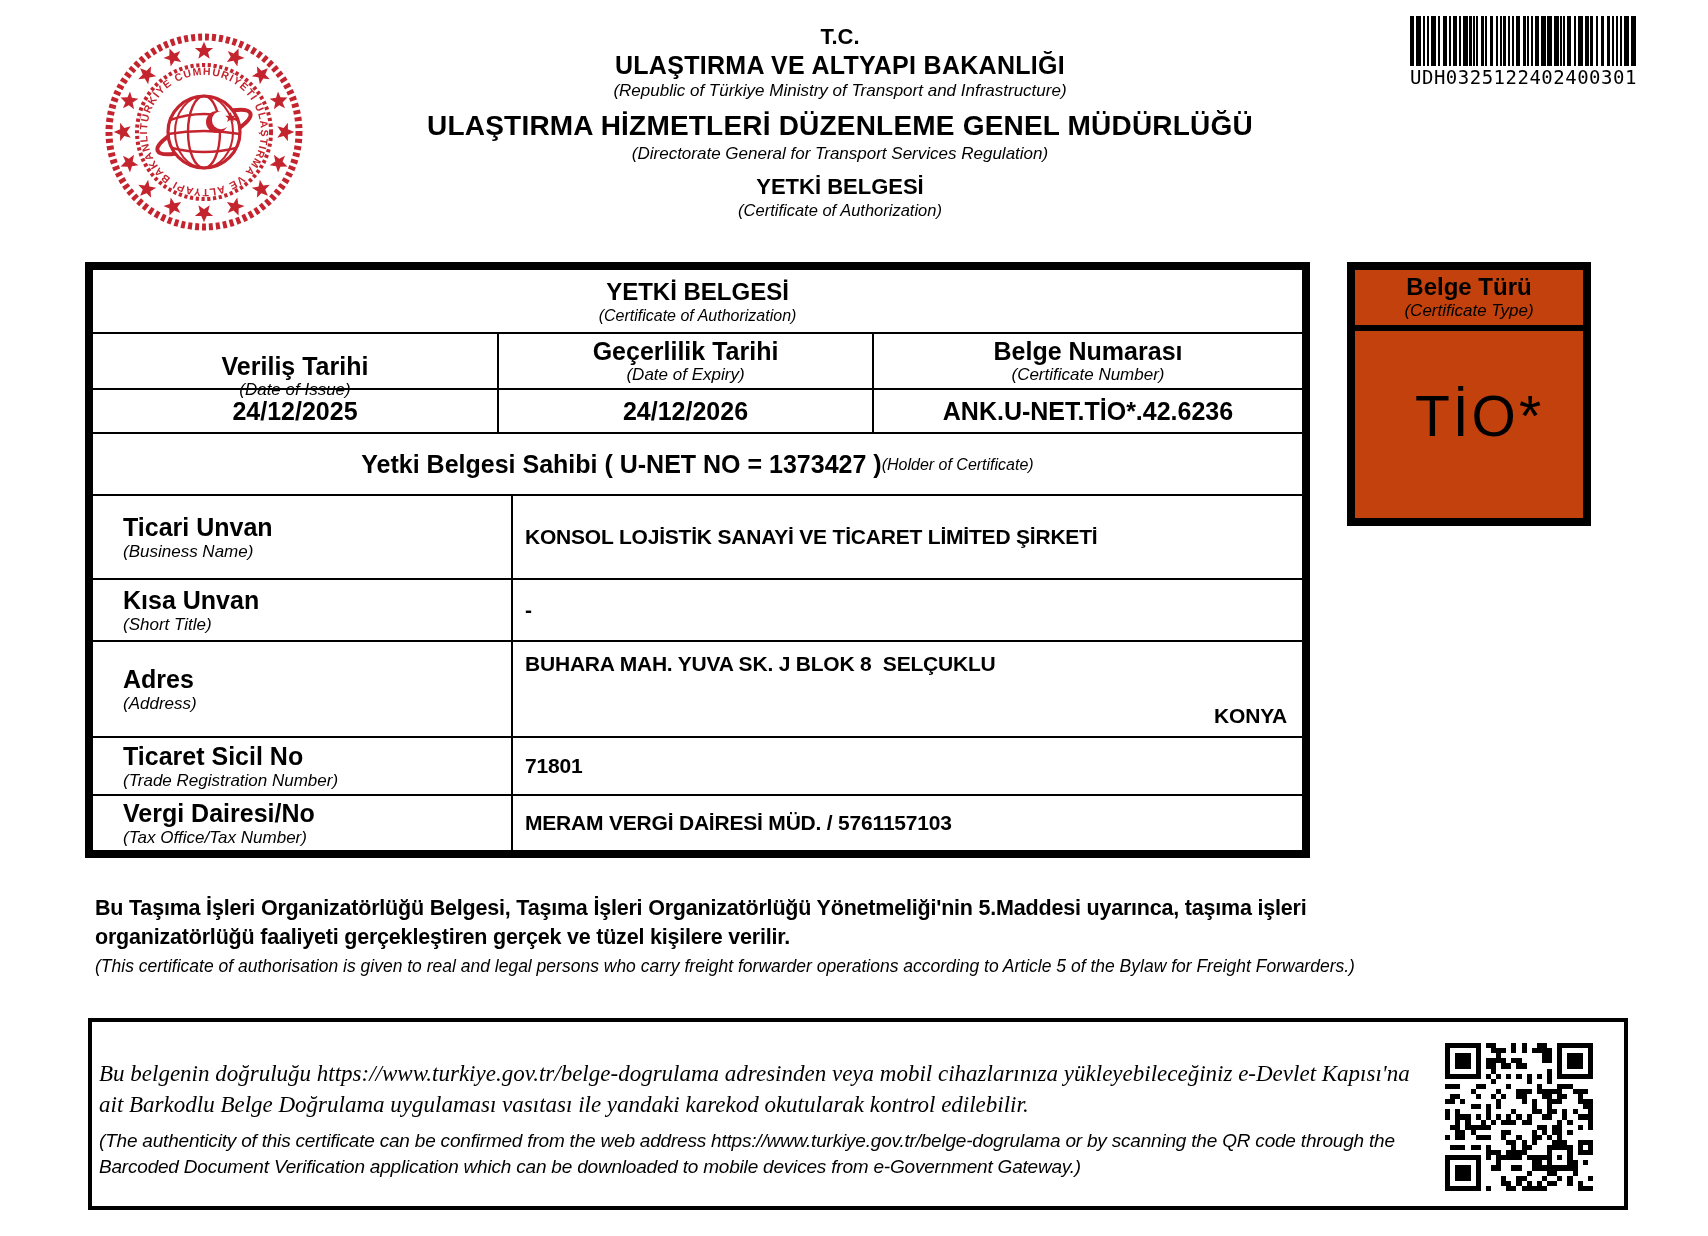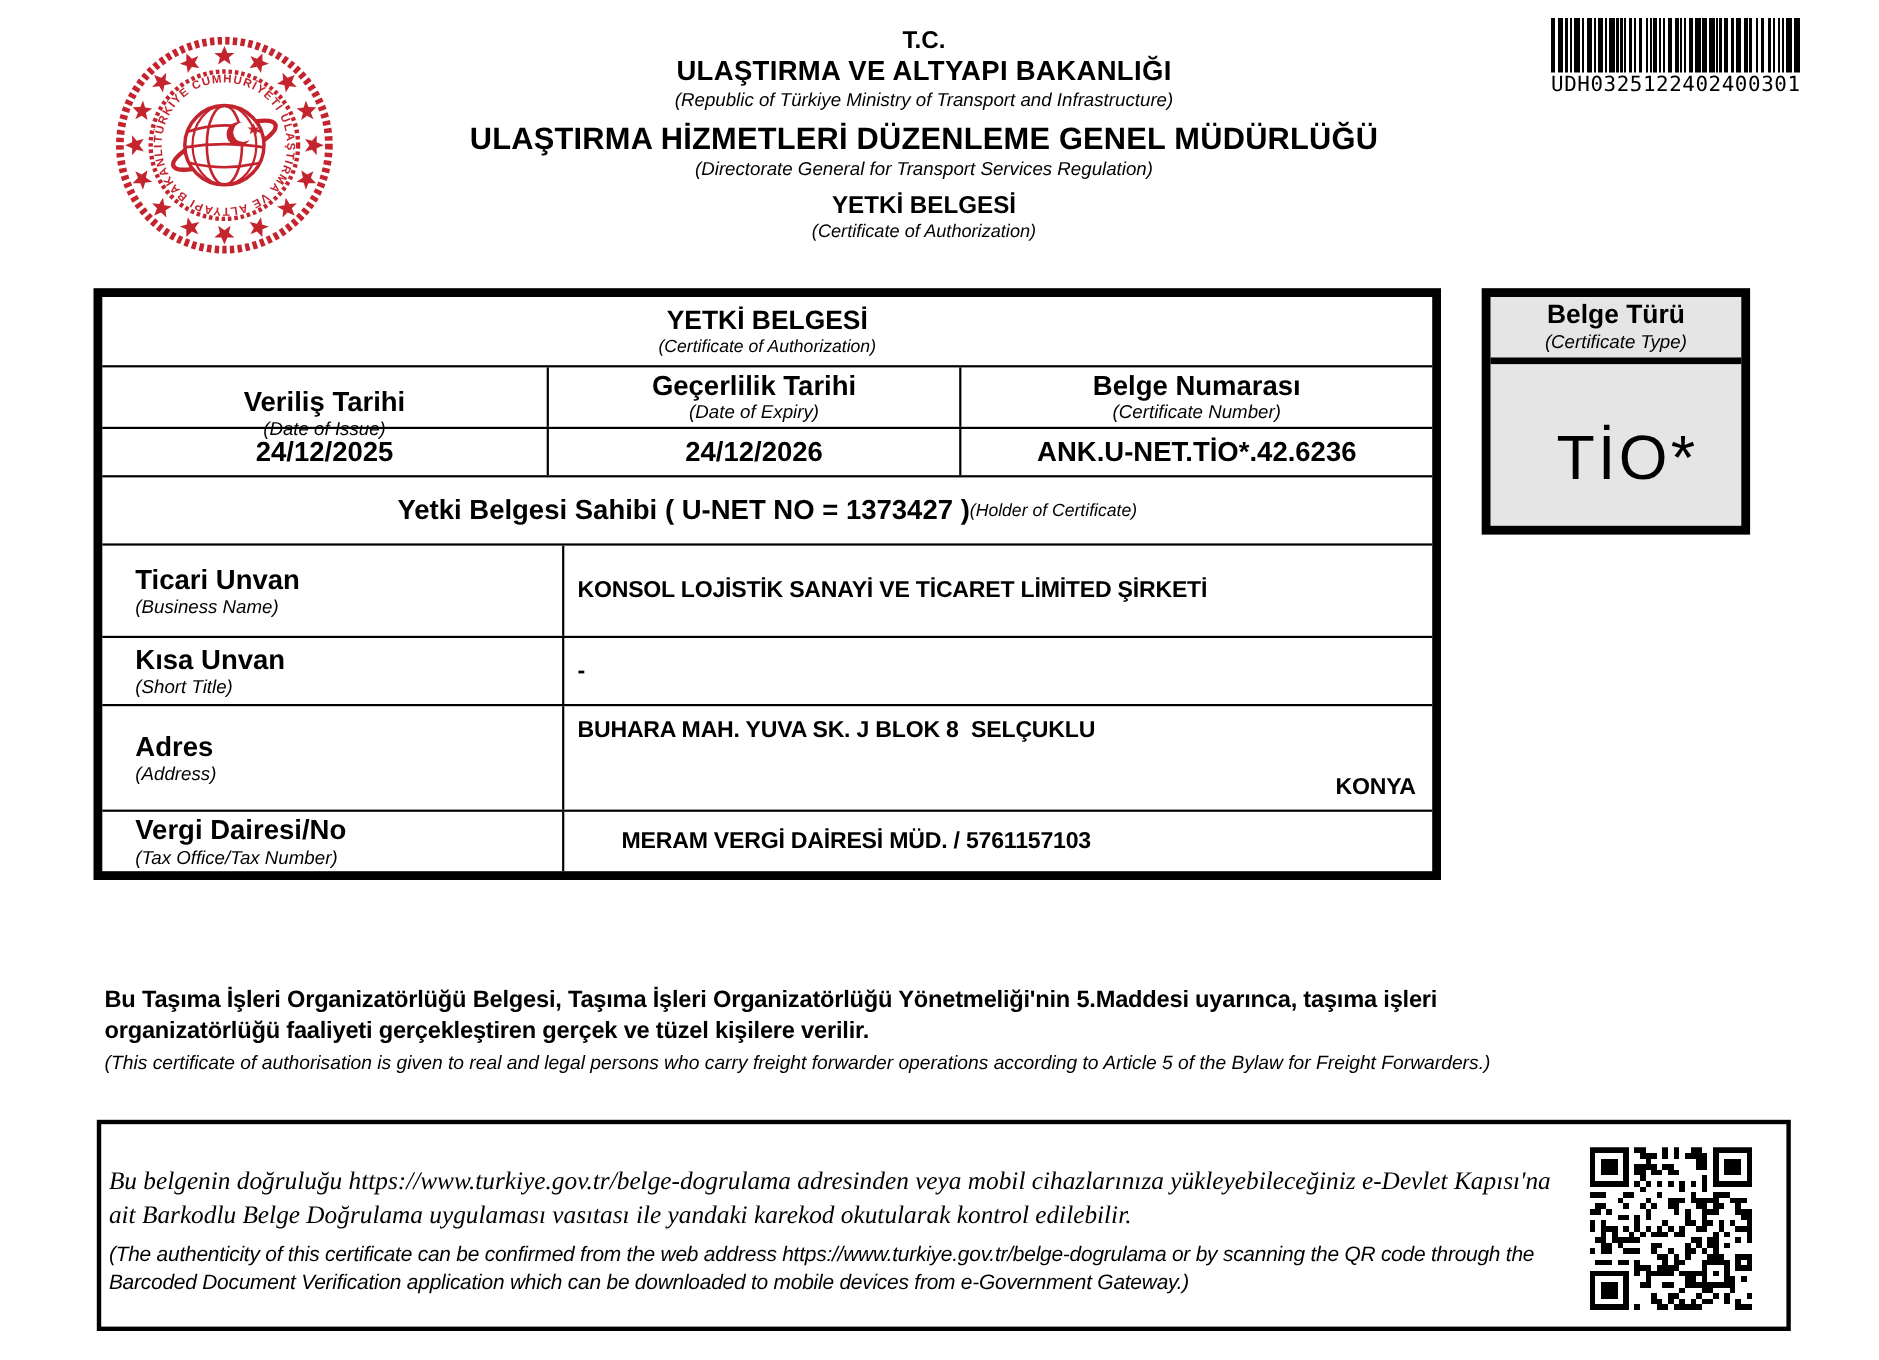--- a/index.html
+++ b/index.html
@@ -54,24 +54,24 @@
   .t-lab{width:404px;border-right:2px solid #000;display:flex;flex-direction:column;justify-content:center;padding-left:14px;box-sizing:border-box;}
   .t-lab .big{font-size:25px;font-weight:bold;line-height:28px;}
   .t-lab .sub{font-size:17px;font-style:italic;line-height:21px;}
   .t-valcell{flex:1;display:flex;flex-direction:column;justify-content:center;padding-left:12px;padding-right:15px;box-sizing:border-box;font-size:21px;font-weight:bold;letter-spacing:-.2px;white-space:pre-wrap;}
   .r-ticari{height:82px;}
   .r-kisa{height:60px;}
   .r-adres{height:94px;}
   .r-adres .t-valcell{justify-content:space-between;padding-top:10px;padding-bottom:8px;}
   .r-adres .v2{text-align:right;}
   .r-sicil{height:56px;}
-  .r-vergi{height:54px;gap:40px;}
+  .r-vergi{height:54px;}
 
   
-  .belge-box{position:absolute;left:1347px;top:262px;width:244px;height:224px;border:8px solid #000;box-sizing:border-box;background:#e5e5e5;}
+  .belge-box{position:absolute;left:1347px;top:262px;width:244px;height:264px;border:8px solid #000;box-sizing:border-box;background:#c2410c;}
   .belge-head{border-bottom:6px solid #000;text-align:center;padding:3px 0 4px 0;}
   .belge-head .big{font-size:24px;font-weight:bold;line-height:28px;}
   .belge-head .sub{font-size:17px;font-style:italic;line-height:20px;}
   .belge-body{height:170px;display:flex;align-items:center;justify-content:center;font-size:57px;font-weight:400;letter-spacing:3px;padding-left:21px;}
 
   
   .statement{position:absolute;left:95px;top:894px;width:1310px;}
   .statement .tr{font-size:21.5px;font-weight:bold;line-height:29px;letter-spacing:-.2px;}
   .statement .en{font-size:17.5px;font-style:italic;line-height:23px;margin-top:3px;}
 
@@ -241,20 +241,27 @@
       <div class="t-lab">
         <div class="big">Adres</div>
         <div class="sub">(Address)</div>
       </div>
       <div class="t-valcell">
         <div class="v1">BUHARA MAH. YUVA SK. J BLOK 8  SELÇUKLU</div>
         <div class="v2">KONYA</div>
       </div>
     </div>
 
+    <div class="t-sec t-row r-sicil">
+      <div class="t-lab">
+        <div class="big">Ticaret Sicil No</div>
+        <div class="sub">(Trade Registration Number)</div>
+      </div>
+      <div class="t-valcell">71801</div>
+    </div>
 
     <div class="t-sec t-row r-vergi">
       <div class="t-lab">
         <div class="big">Vergi Dairesi/No</div>
         <div class="sub">(Tax Office/Tax Number)</div>
       </div>
       <div class="t-valcell">MERAM VERGİ DAİRESİ MÜD. / 5761157103</div>
     </div>
   </div>
 

